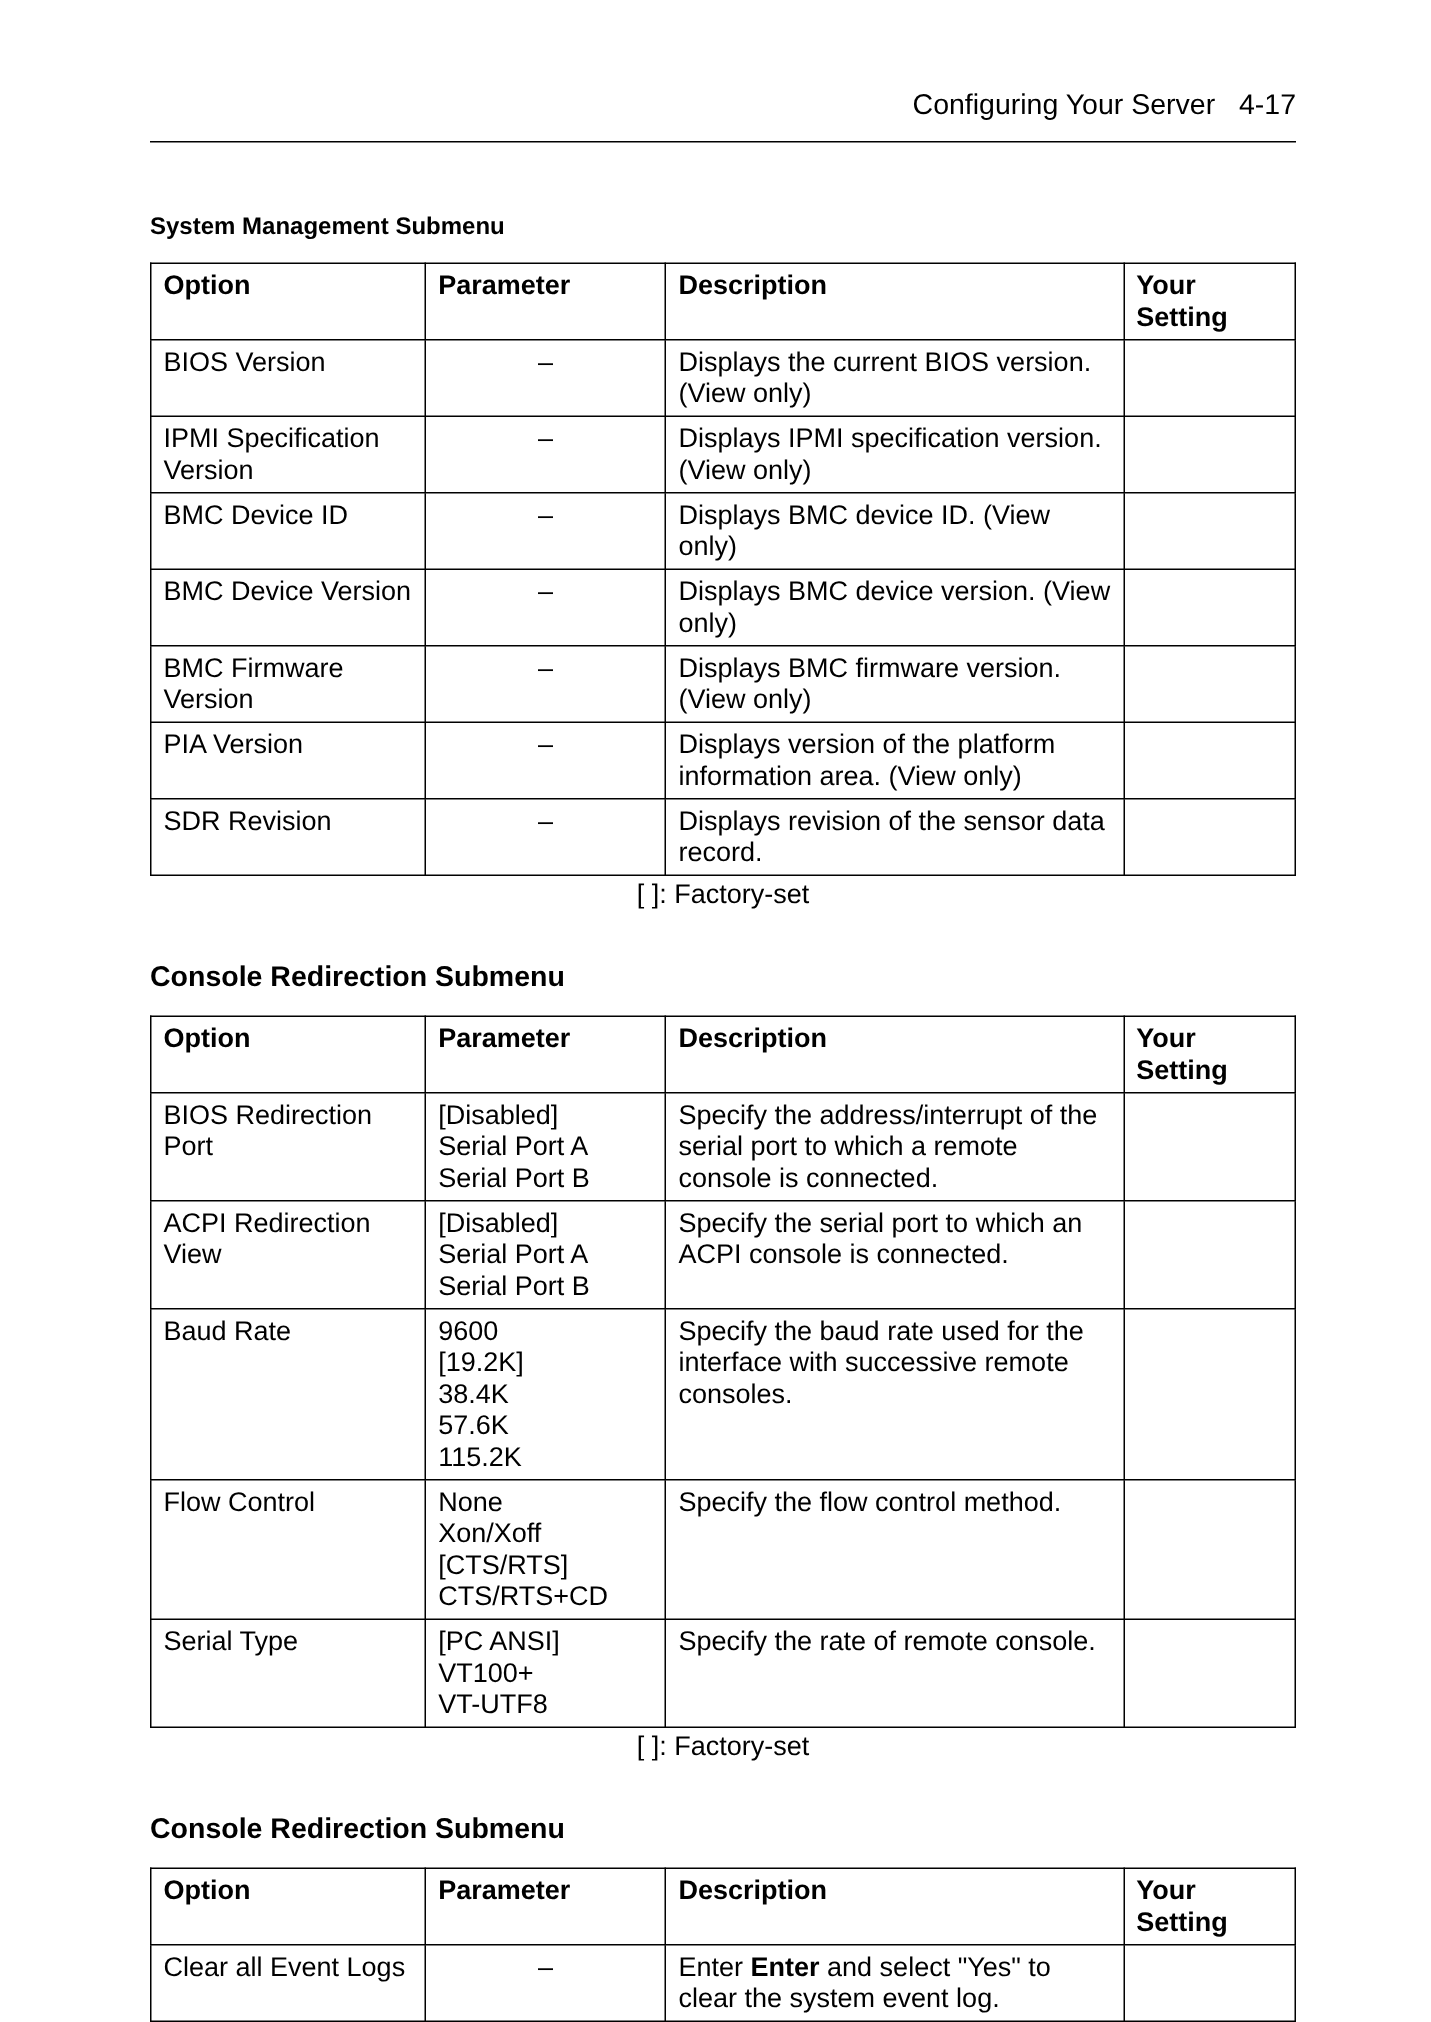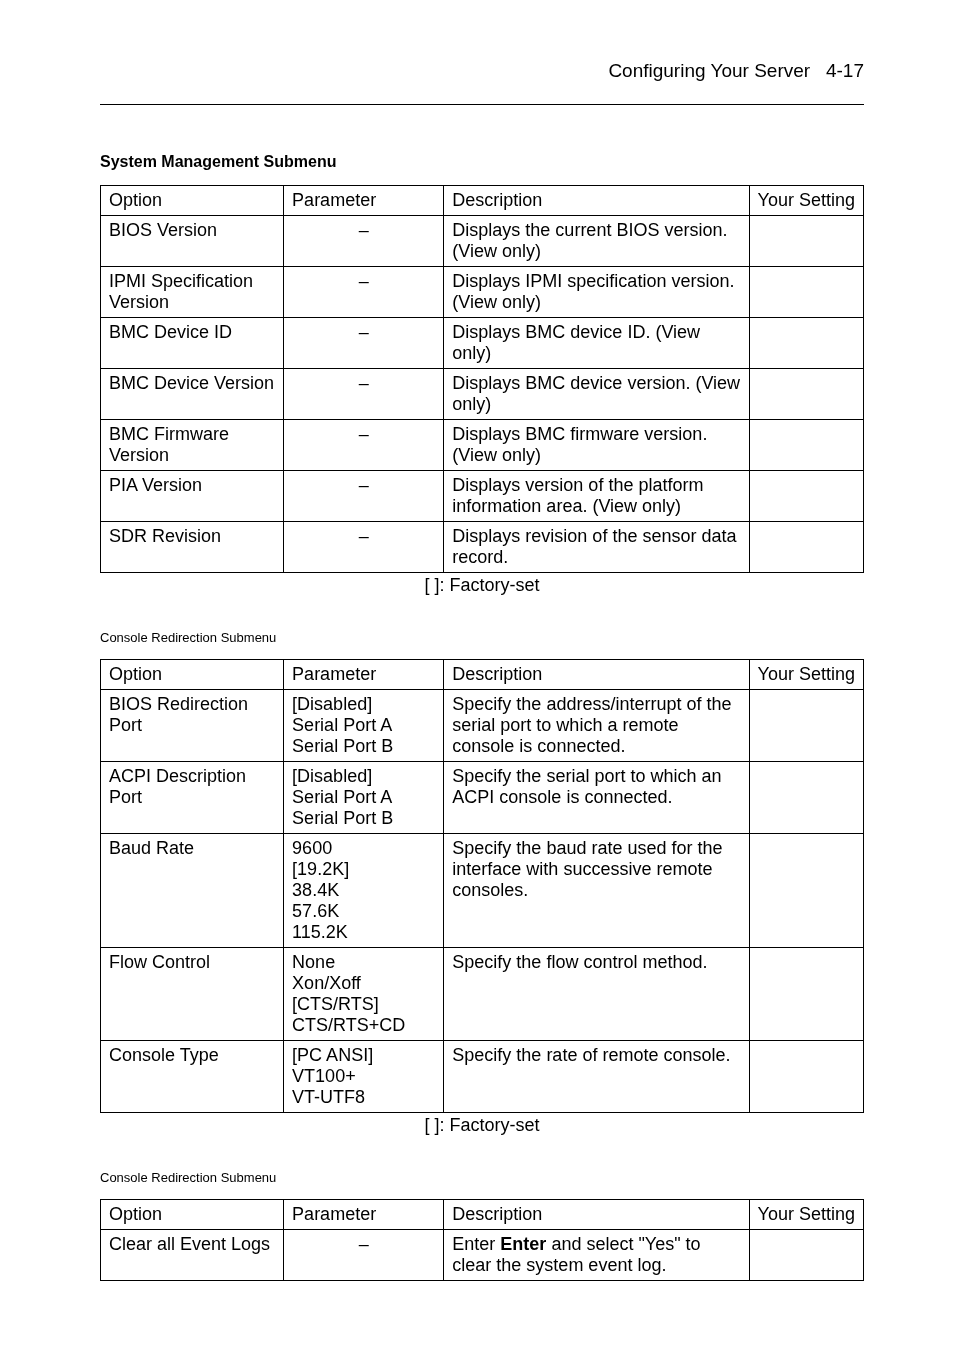--- a/index.html
+++ b/index.html
@@ -9,46 +9,46 @@
     height: 1348px;
     font-family: Arial, Helvetica, sans-serif;
     color: #000;
     background: #fff;
     box-sizing: border-box;
     padding: 60px 90px 60px 100px;
   }
   .header {
     text-align: right;
     font-size: 19px;
-    padding-bottom: 22px;
+    padding-bottom: 12px;
     border-bottom: 1.5px solid #000;
     margin-bottom: 48px;
   }
   h2.section {
     font-size: 16px;
     font-weight: bold;
     margin: 0 0 14px 0;
   }
   h3.section {
-    font-size: 13px;
-    font-weight: normal;
+    font-size: 19px;
+    font-weight: bold;
     margin: 0 0 14px 0;
   }
   table {
     border-collapse: collapse;
     width: 100%;
     font-size: 18px;
   }
   th, td {
     border: 1.5px solid #000;
     padding: 4px 8px;
     vertical-align: top;
     text-align: left;
   }
-  th { font-weight: normal; }
+  th { font-weight: bold; }
   col.opt  { width: 24%; }
   col.par  { width: 21%; }
   col.desc { width: 40%; }
   col.set  { width: 15%; }
   .dash { text-align: center; }
   .foot {
     text-align: center;
     font-size: 18px;
     margin: 2px 0 34px 0;
   }
@@ -160,21 +160,21 @@
     <td>BIOS Redirection Port</td>
     <td>
           <div>[Disabled]</div>
           <div>Serial Port A</div>
           <div>Serial Port B</div>
         </td>
     <td>Specify the address/interrupt of the serial port to which a remote console is connected.</td>
     <td></td>
   </tr>
       <tr>
-    <td>ACPI Description Port</td>
+    <td>ACPI Redirection View</td>
     <td>
           <div>[Disabled]</div>
           <div>Serial Port A</div>
           <div>Serial Port B</div>
         </td>
     <td>Specify the serial port to which an ACPI console is connected.</td>
     <td></td>
   </tr>
       <tr>
     <td>Baud Rate</td>
@@ -193,21 +193,21 @@
     <td>
           <div>None</div>
           <div>Xon/Xoff</div>
           <div>[CTS/RTS]</div>
           <div>CTS/RTS+CD</div>
         </td>
     <td>Specify the flow control method.</td>
     <td></td>
   </tr>
       <tr>
-    <td>Console Type</td>
+    <td>Serial Type</td>
     <td>
           <div>[PC ANSI]</div>
           <div>VT100+</div>
           <div>VT-UTF8</div>
         </td>
     <td>Specify the rate of remote console.</td>
     <td></td>
   </tr>
     </tbody>
 </table>

